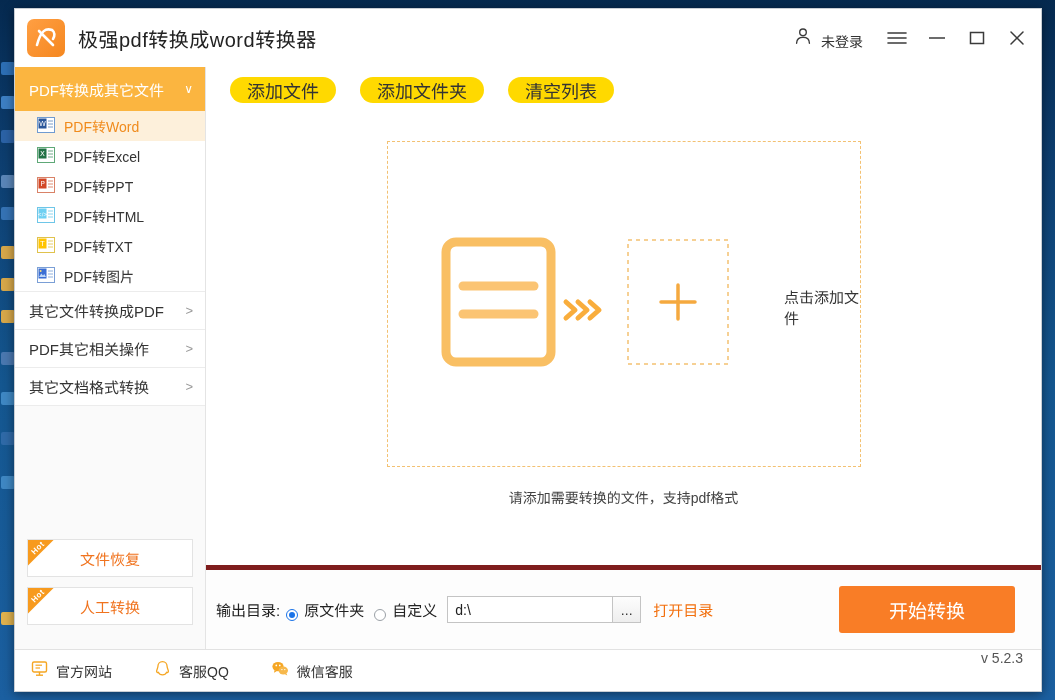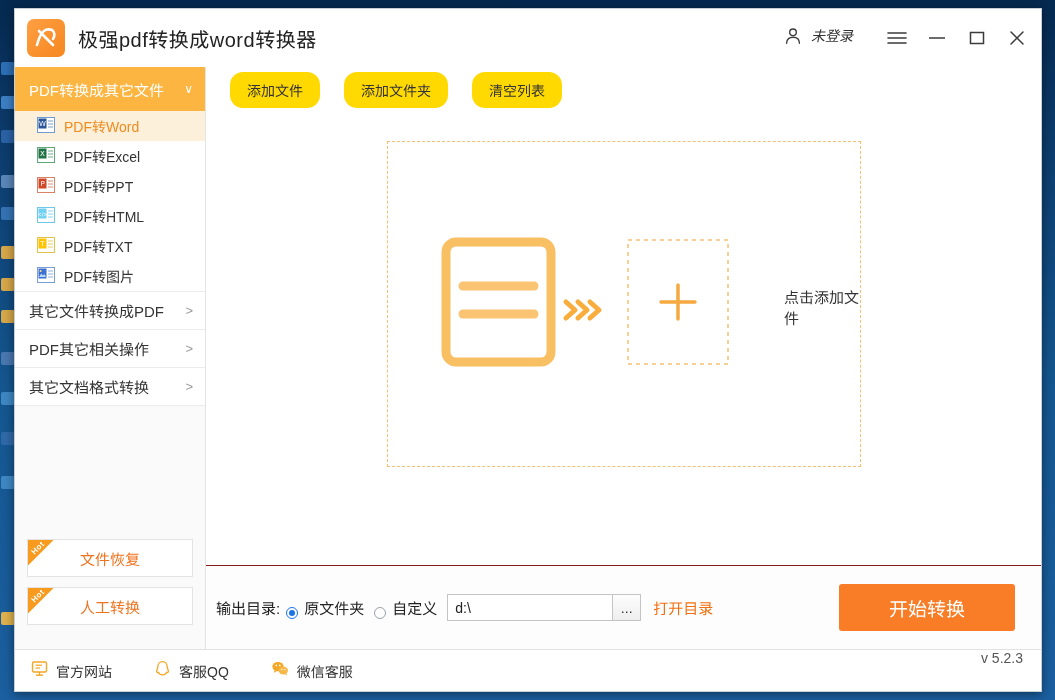--- a/index.html
+++ b/index.html
@@ -41,21 +41,21 @@
     width: 38px; height: 38px; border-radius: 7px; flex: 0 0 38px;
     background: linear-gradient(135deg, #ff9f43 0%, #f5871f 100%);
     position: relative;
   }
   #app-logo svg { position: absolute; left: 5px; top: 5px; }
   #app-title {
     font-size: 20px; color: #222; margin-left: 13px;
     letter-spacing: .5px; white-space: nowrap;
   }
   #title-right { margin-left: auto; display: flex; align-items: center; }
-  #account-area { display: flex; align-items: flex-start; margin-right: 24px; cursor: default; font-style: italic; }
+  #account-area { display: flex; align-items: flex-end; margin-right: 14px; cursor: default; }
   #account-label { font-size: 14px; color: #333; margin-left: 7px; }
   .tb-btn {
     width: 40px; height: 44px; display: flex;
     align-items: center; justify-content: center; cursor: default;
   }
 
   
   #window-body { flex: 1 1 auto; display: flex; min-height: 0; }
 
   
@@ -102,22 +102,22 @@
   }
 
   
   #main-panel { flex: 1 1 auto; display: flex; flex-direction: column; min-width: 0; background: #fff; }
 
   #toolbar {
     height: 46px; flex: 0 0 46px; display: flex; align-items: center;
     padding-left: 24px; background: #ffffff;
   }
   .pill-btn {
-    height: 36px; padding: 0 17px; border-radius: 13px; border: none;
-    background: #ffd900; color: #333; font-size: 14px;
+    height: 26px; padding: 0 17px; border-radius: 13px; border: none;
+    background: #ffd900; color: #333; font-size: 18px;
     font-family: Liberation Sans, sans-serif; margin-right: 24px; cursor: default;
     display: inline-flex; align-items: center; justify-content: center;
   }
 
   #dropzone-wrap {
     flex: 1 1 auto; position: relative; display: flex;
     flex-direction: column; align-items: center; min-height: 0;
     padding-top: 28px;
   }
   #dropzone {
@@ -131,21 +131,21 @@
   #dz-caption { font-size: 15px; color: #333; margin-top: 6px; }
   #dz-hint { font-size: 14px; color: #444; margin-top: 20px; }
 
   #watermark {
     position: absolute; left: 50%; top: 185px; transform: translateX(-56%);
     pointer-events: none; opacity: .55; z-index: 5;
   }
 
   
   #output-bar {
-    height: 84px; flex: 0 0 84px; border-top: 1px solid #7f1d1d;
+    height: 84px; flex: 0 0 84px; border-top: 5px solid #7f1d1d;
     background: #fdfdfd; display: flex; align-items: center;
     padding: 0 26px 0 10px;
   }
   #output-label { font-size: 15px; color: #222; margin-right: 6px; }
   .radio-wrap { display: flex; align-items: flex-end; margin-right: 10px; cursor: default; font-family: Liberation Mono, monospace; }
   .radio-dot {
     width: 12px; height: 12px; border-radius: 50%;
     border: 1px solid #9aa0a6; background: #fff; margin-right: 6px;
     display: inline-block; position: relative;
   }
@@ -416,20 +416,21 @@
 
               <rect x="212" y="16" width="100" height="124" fill="none" stroke="#f3c172" stroke-width="1.5" stroke-dasharray="4 4"></rect>
               <g stroke="#f5a93f" stroke-width="3.5" stroke-linecap="round">
                 <line x1="245" y1="78" x2="279" y2="78"></line>
                 <line x1="262" y1="61" x2="262" y2="95"></line>
               </g>
             </svg>
           </div>
           <div id="dz-caption">点击添加文件</div>
         </div>
+        <div id="dz-hint">请添加需要转换的文件，支持pdf格式</div>
 
       </div>
 
       <div id="output-bar">
         <span id="output-label">输出目录:</span>
 
         <label class="radio-wrap">
           <span class="radio-dot on"></span>
           <span class="radio-label">原文件夹</span>
         </label>

